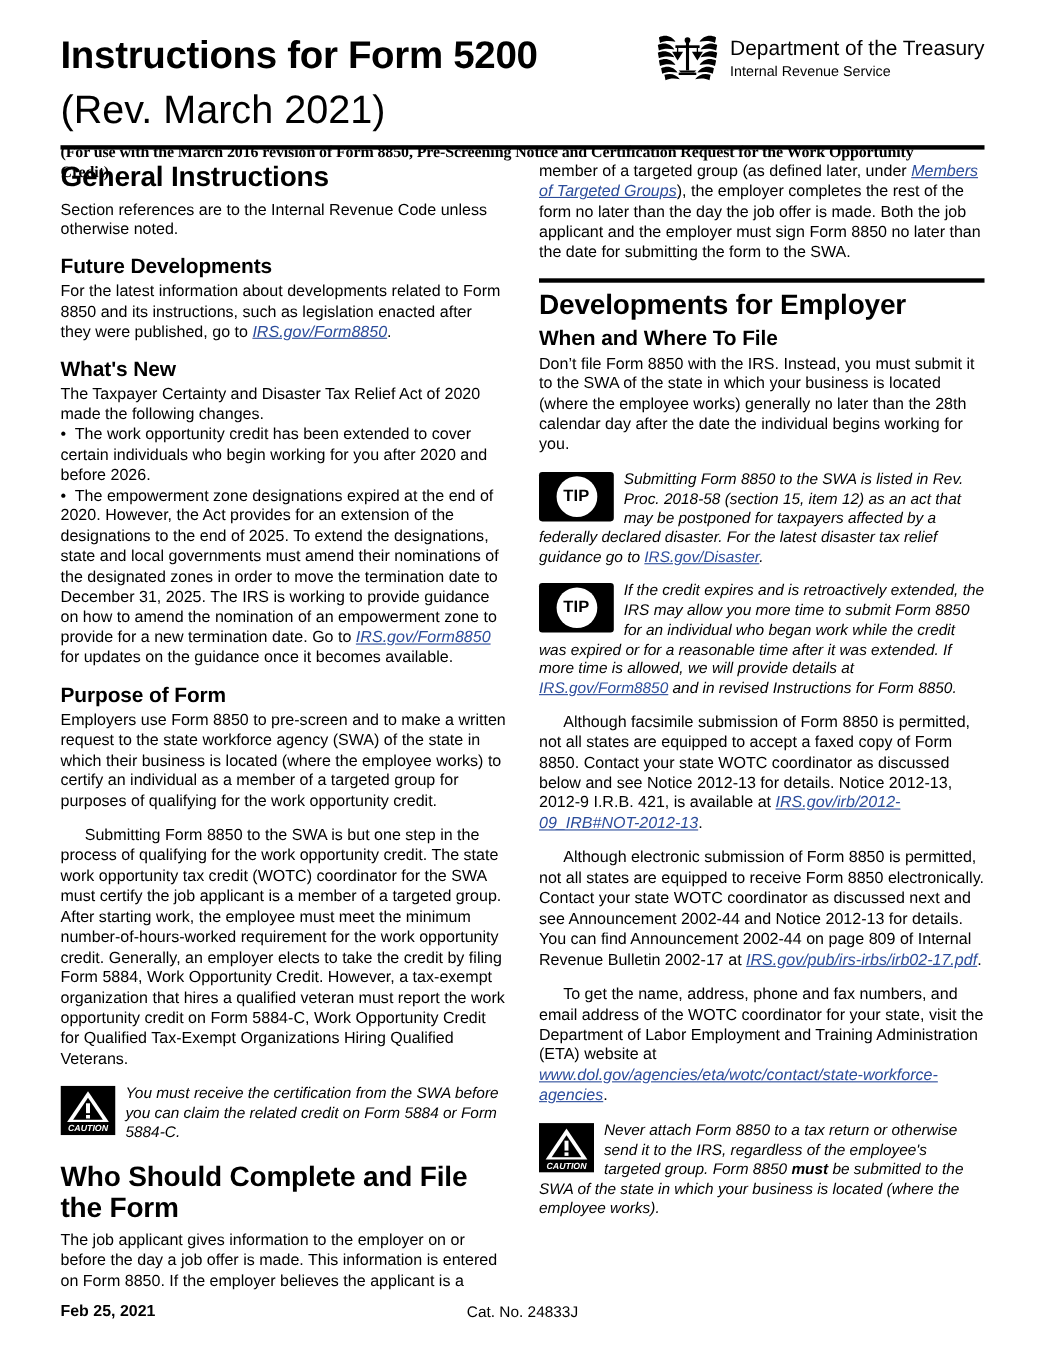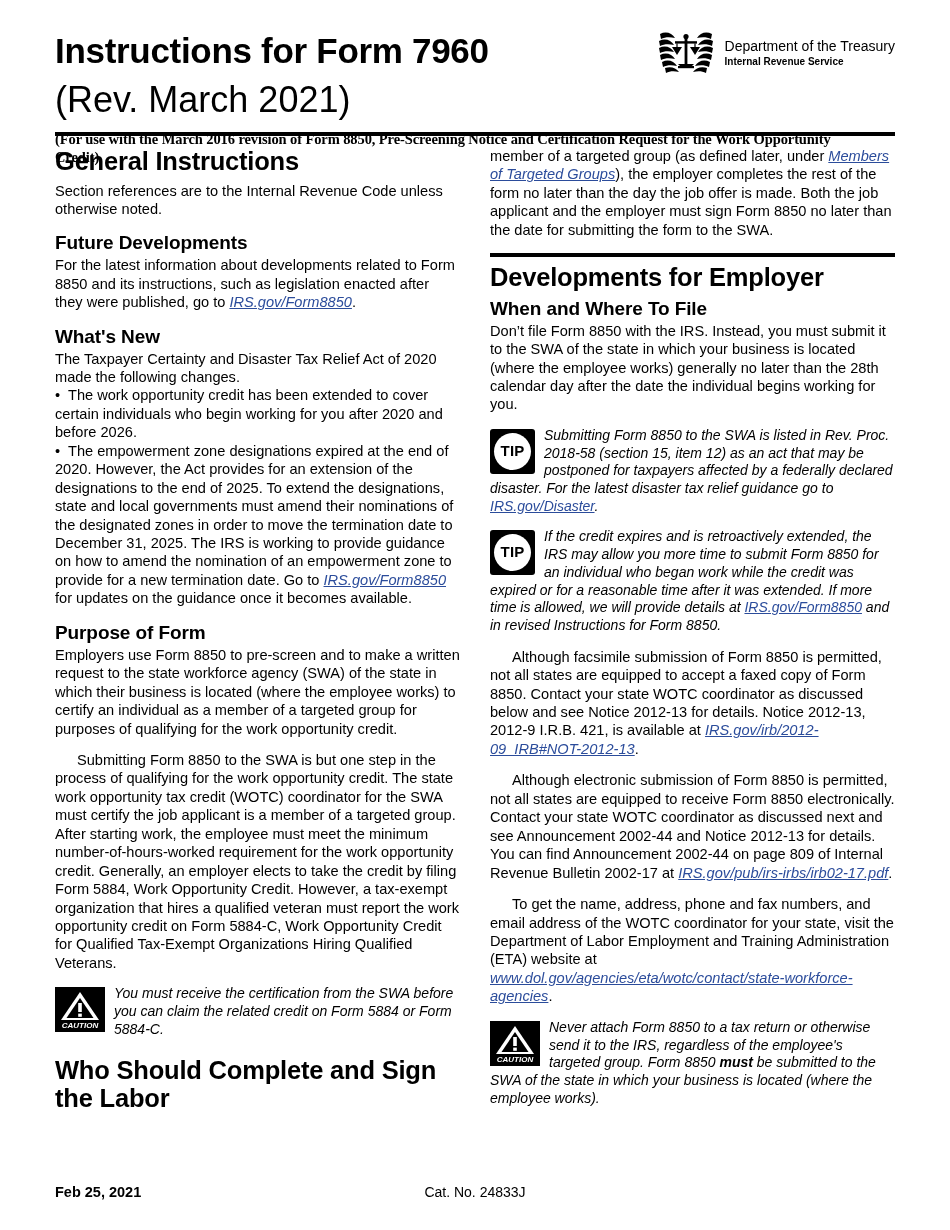--- a/index.html
+++ b/index.html
@@ -58,27 +58,27 @@
     right: 0;
     top: 28px;
     display: flex;
     align-items: center;
     gap: 11px;
   }
   .agency-text {
     line-height: 1.25;
   }
   .agency-dept {
-    font-size: 14px;
+    font-size: 19px;
     font-weight: normal;
     display: block;
   }
   .agency-irs {
-    font-size: 10px;
-    font-weight: bold;
+    font-size: 13px;
+    font-weight: normal;
     display: block;
   }
   .irs-seal {
     width: 56px;
     height: 50px;
     flex: 0 0 auto;
   }
 
   .rule-thick {
     border: 0;
@@ -143,21 +143,21 @@
     font-style: italic;
   }
   .notice .ico {
     float: left;
     margin: 2px 9px 1px 0;
   }
   .notice p { font-style: italic; font-size: 14px; line-height: 1.265; margin: 0; }
   .notice::after { content: ""; display: block; clear: both; }
 
   .tip-icon {
-    width: 45px;
+    width: 68px;
     height: 45px;
     background: #000;
     border-radius: 3px;
     display: flex;
     align-items: center;
     justify-content: center;
   }
   .tip-icon .circle {
     width: 37px;
     height: 37px;
@@ -247,21 +247,21 @@
             <rect x="20" y="38" width="16" height="2.2"></rect>
           </g>
         </svg>
       </span>
       <span class="agency-text">
         <span class="agency-dept">Department of the Treasury</span>
         <span class="agency-irs">Internal Revenue Service</span>
       </span>
     </div>
 
-    <h1 class="title-main">Instructions for Form 7960</h1>
+    <h1 class="title-main">Instructions for Form 5200</h1>
     <div class="title-rev">(Rev. March 2021)</div>
     <div class="title-sub">(For use with the March 2016 revision of Form 8850, Pre-Screening Notice and Certification Request for the Work Opportunity Credit)</div>
   </div>
 
   <hr class="rule-thick">
 
   <div class="columns">
 
     <div class="col">
 
@@ -297,22 +297,23 @@
               <rect x="23.2" y="16" width="3.6" height="9" fill="#fff"></rect>
               <rect x="23.2" y="26.6" width="3.6" height="3.2" fill="#fff"></rect>
               <rect x="2" y="34" width="46" height="9.5" fill="#000"></rect>
               <text x="25" y="41.4" fill="#fff" font-family="Liberation Sans, sans-serif" font-size="8" font-weight="bold" text-anchor="middle">CAUTION</text>
             </svg>
           </span>
         </span>
         <p>You must receive the certification from the SWA before you can claim the related credit on Form 5884 or Form 5884-C.</p>
       </div>
 
-      <h1 class="sec" style="font-size:25.5px;margin-top:17px;">Who Should Complete and Sign the Labor</h1>
-
+      <h1 class="sec" style="font-size:25.5px;margin-top:17px;">Who Should Complete and File the Form</h1>
+
+      <p>The job applicant gives information to the employer on or before the day a job offer is made. This information is entered on Form 8850. If the employer believes the applicant is a</p>
     </div>
 
     <div class="col">
 
       <p><span>member of a targeted group (as defined later, under </span><a class="lnk" href="#">Members of Targeted Groups</a><span>), the employer completes the rest of the form no later than the day the job offer is made. Both the job applicant and the employer must sign Form 8850 no later than the date for submitting the form to the SWA.</span></p>
 
       <hr class="rule-thick" style="margin-top:14px;">
 
       <h1 class="sec" style="margin-top:6px;">Developments for Employer</h1>
 

